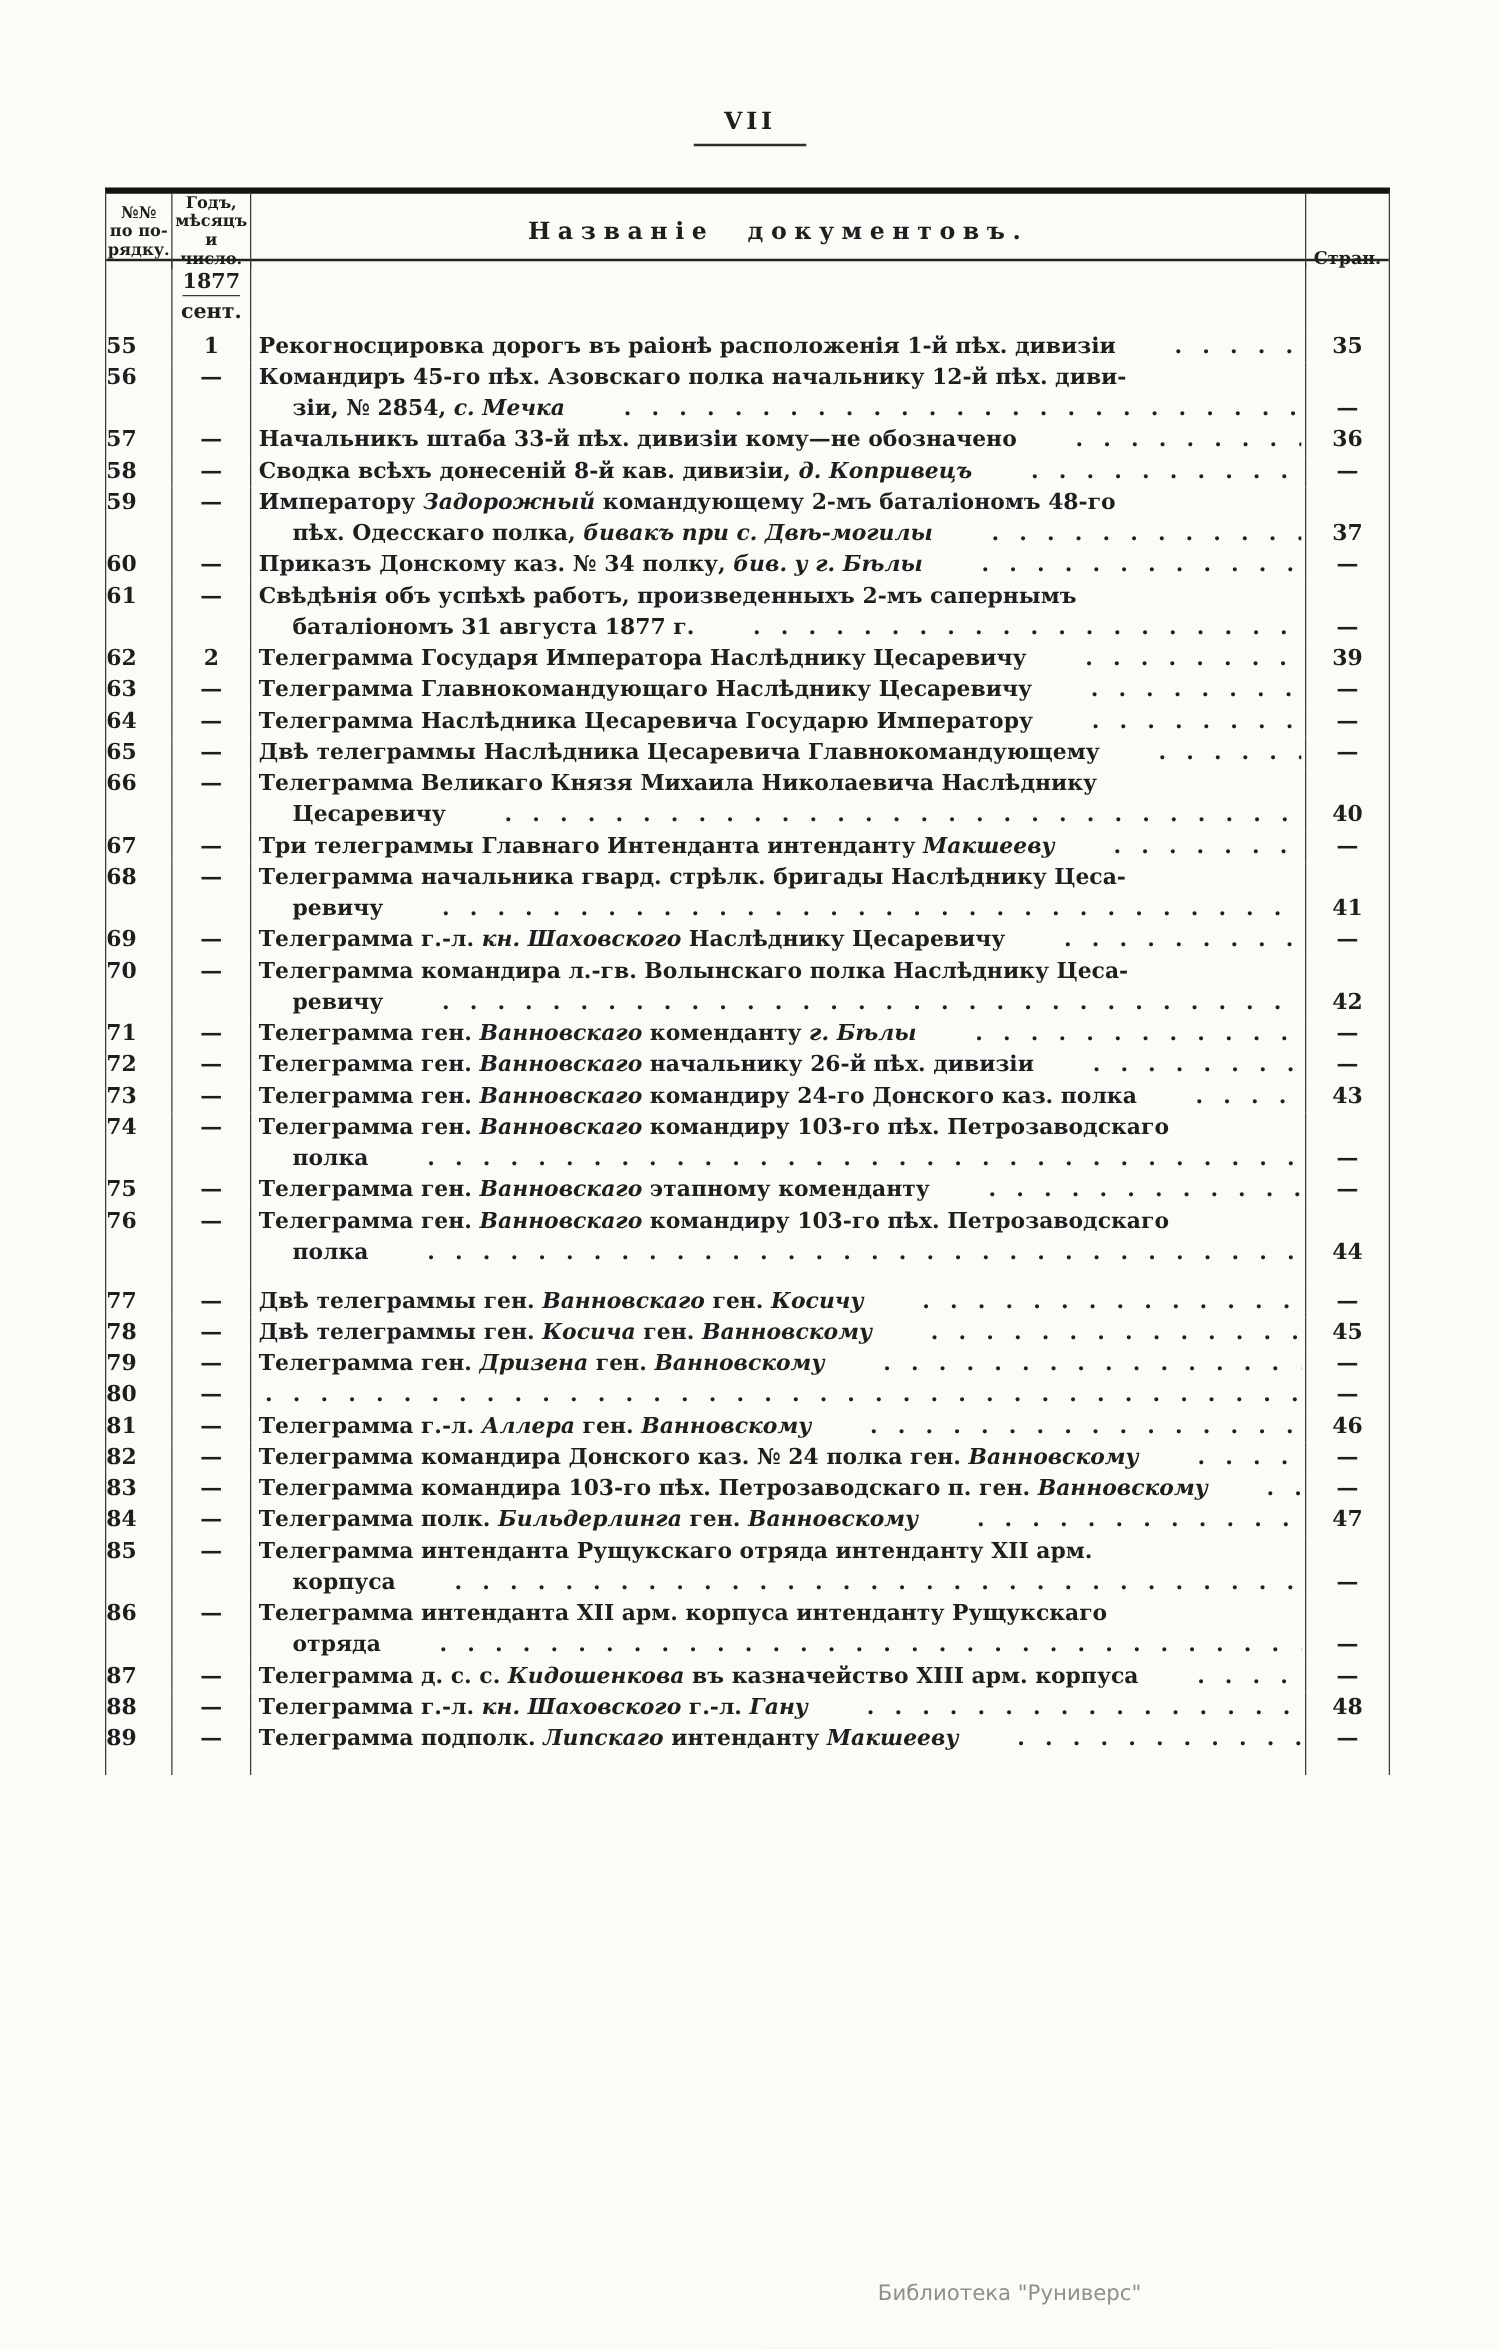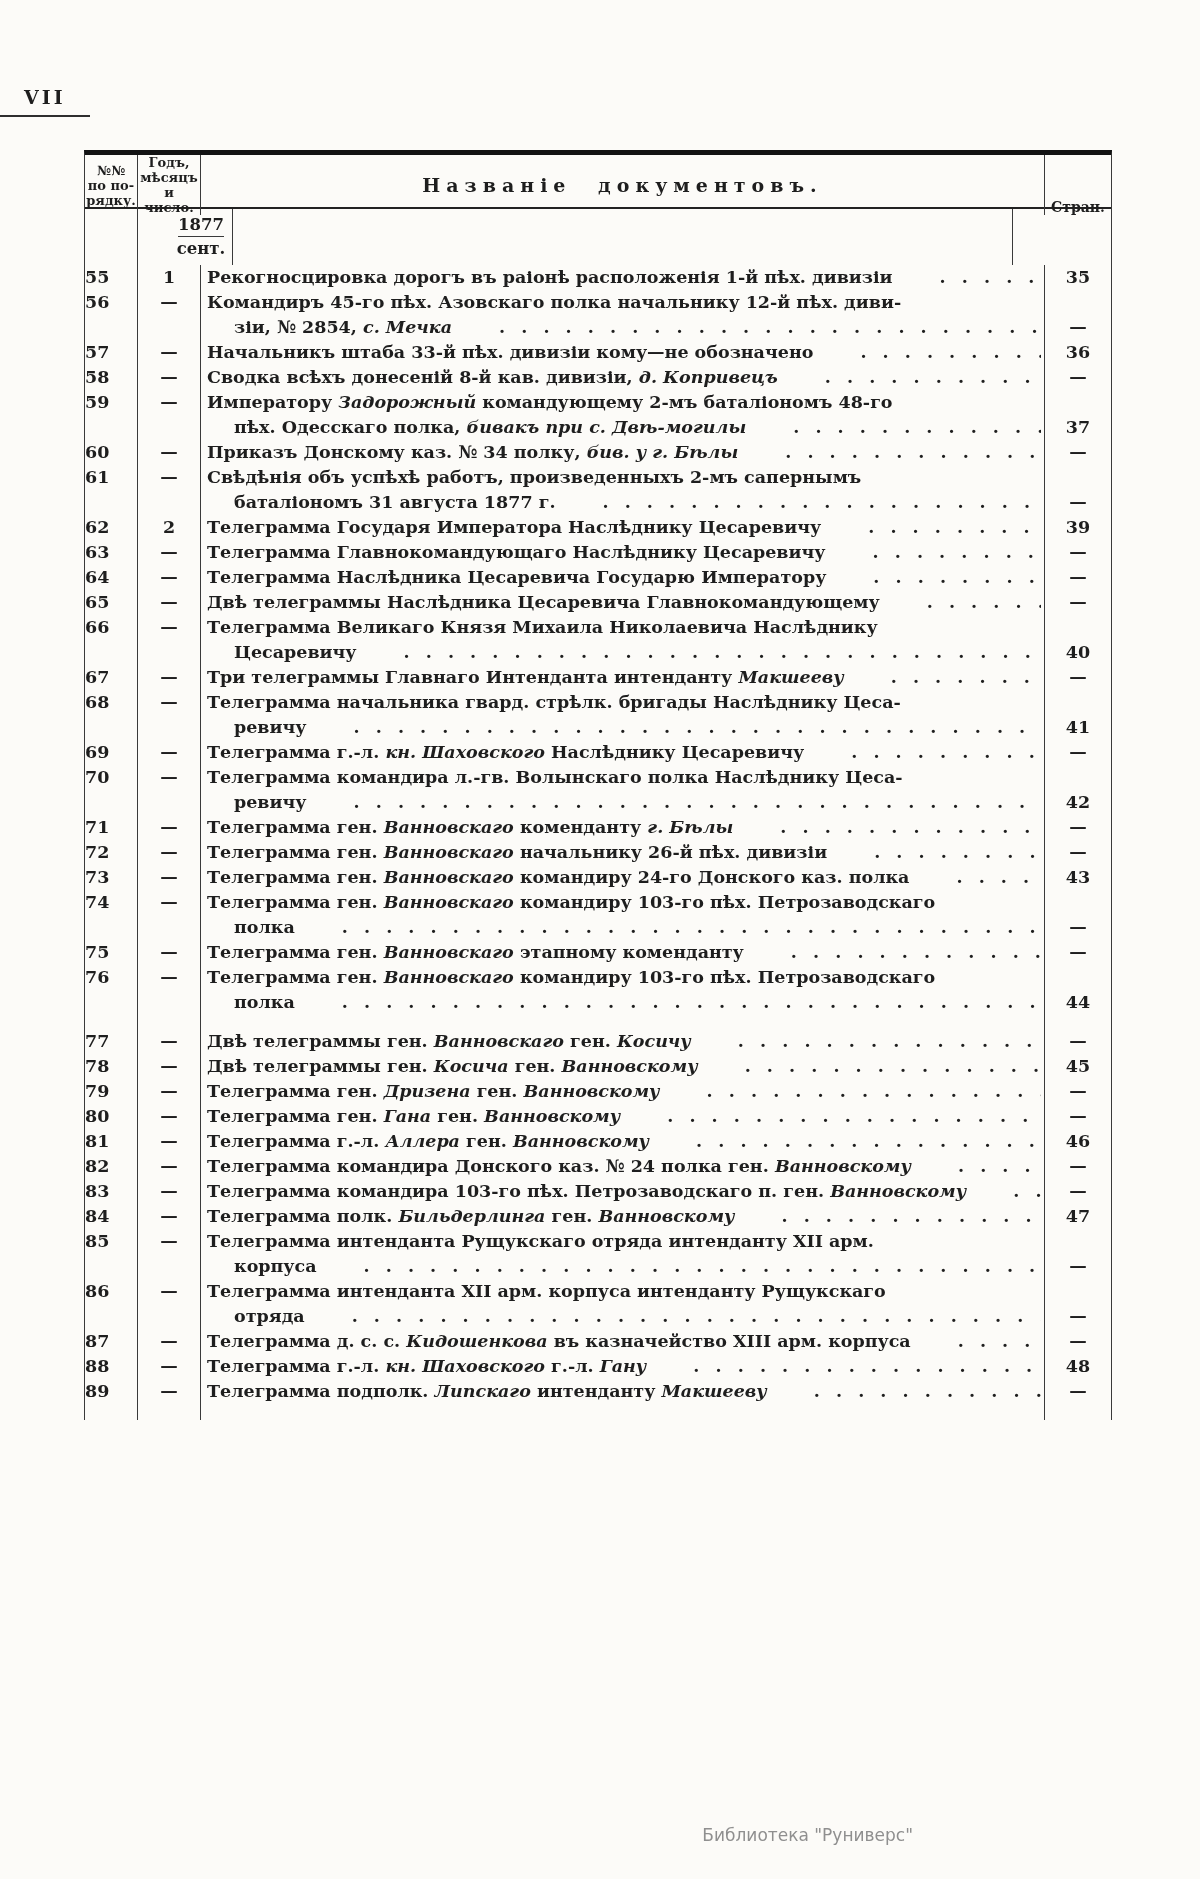--- a/index.html
+++ b/index.html
@@ -10,20 +10,21 @@
     margin:0 auto;
     background:#fcfbf8;
     color:#1e1e1e;
     font-family:"DejaVu Serif","Liberation Serif",serif;
     overflow:hidden;
   }
 
   
   .pageno {
     position:absolute; top:86px; left:0; right:0;
+    text-align:center;
   }
   .pageno span {
     display:inline-block;
     font-size:19px; font-weight:bold; letter-spacing:3px;
     border-bottom:2px solid #2e2e2e;
     padding:0 24px 7px 24px;
   }
 
   
   .toc {
@@ -39,21 +40,21 @@
   .th {
     display:flex; align-items:center; justify-content:center;
     text-align:center; border-right:1.5px solid #3a3a3a;
   }
   .th.lastcol { border-right:none;margin-top:44px; }
   .th.small { font-size:13px; line-height:15px; white-space:pre-line; font-weight:bold; }
   .th.title-h { font-size:19px; font-weight:bold; letter-spacing:6px; word-spacing:14px; }
   .th.page-h { font-size:14px; font-weight:bold; }
 
   
-  .subhead { height:56px; font-weight:bold;gap:32px; }
+  .subhead { height:56px; font-weight:bold; }
   .subhead .c { border-right:1.5px solid #3a3a3a; }
   .subhead .c.lastcol { border-right:none; }
   .datewrap { text-align:center; padding-top:6px; font-size:16.5px; }
   .datewrap .year { display:block; width:74%; margin:0 auto; border-bottom:1.5px solid #3a3a3a; padding-bottom:2px; }
   .datewrap .month { display:block; padding-top:2px; }
 
   
   .rows { font-size:17.5px; line-height:25px; font-weight:bold; }
   .trow > .c { border-right:1.5px solid #3a3a3a; }
   .trow > .c.page { border-right:none; }
@@ -397,21 +398,20 @@
               <span class="dots">. . . . . . . . . . . . . . . . . . . . . . . . . . . . . . . . . . . . . . . . . . . . . . . . . . . . . . . . . . . . . . . . . . . . . .</span>
             </div>
           </div>
           <div class="c page">—</div>
         </div>
         <div class="trow grid4">
           <div class="c num">80</div>
           <div class="c date">—</div>
           <div class="c title">
             <div class="tline last">
-              <span class="txt"><span>Телеграмма ген. </span><i>Гана</i><span> ген. </span><i>Ванновскому</i></span>
               <span class="dots">. . . . . . . . . . . . . . . . . . . . . . . . . . . . . . . . . . . . . . . . . . . . . . . . . . . . . . . . . . . . . . . . . . . . . .</span>
             </div>
           </div>
           <div class="c page">—</div>
         </div>
         <div class="trow grid4">
           <div class="c num">81</div>
           <div class="c date">—</div>
           <div class="c title">
             <div class="tline last">

